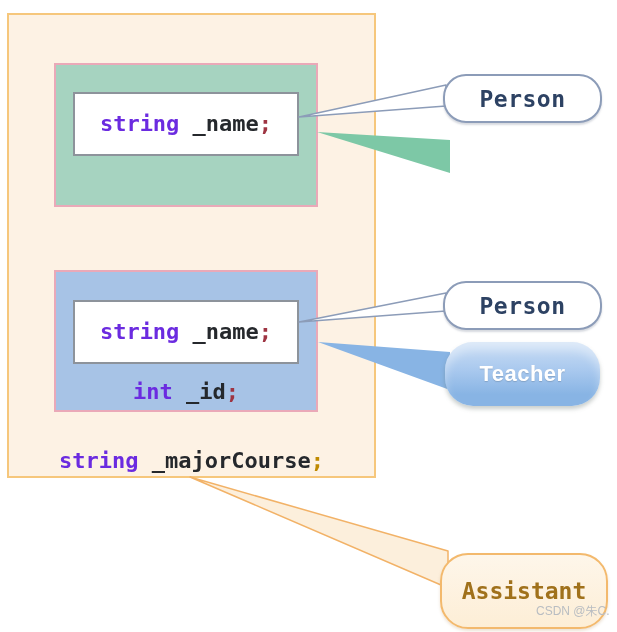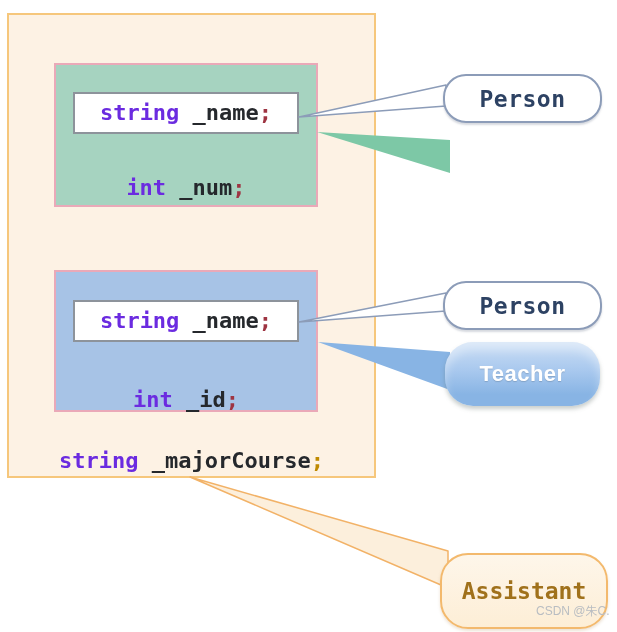--- a/index.html
+++ b/index.html
@@ -15,37 +15,37 @@
     background:#fdf2e4;border:2px solid #f6c77c;
   }
   
   .member-box{
     left:54px;width:264px;height:144px;
     border:2px solid #eaa9b8;
   }
   .green{top:63px;background:#a6d3c0;}
   .blue{top:270px;height:142px;background:#a7c3e6;}
   .inner-white{
-    left:73px;width:226px;height:42px;
+    left:73px;width:226px;height:64px;
     background:#ffffff;border:2px solid #8d939b;
     display:flex;align-items:center;justify-content:center;
   }
   .iw1{top:92px;}
   .iw2{top:300px;}
   .code{
     font-family:"DejaVu Sans Mono",monospace;
     font-weight:bold;font-size:22px;line-height:1;white-space:pre;
   }
   .code .kw{color:#6b2be0;}
   .code .id{color:#25282c;}
   .code .punct-red{color:#9e3442;}
   .code .punct-gold{color:#bf8a00;}
   .own-line{left:54px;width:264px;text-align:center;}
   .own1{top:177px;}
-  .own2{top:389px;}
+  .own2{top:381px;}
   .major-line{left:7px;top:450px;width:369px;text-align:center;}
   
   .connectors{left:0;top:0;width:617px;height:632px;pointer-events:none;}
   
   .bubble{
     display:flex;align-items:center;justify-content:center;
     border-radius:26px;
     margin-top:8px;
   }
   .person-bubble{
@@ -92,21 +92,20 @@
 <body>
 
 <div class="stage">
 
   <div class="abs outer-box"></div>
 
   <div class="abs member-box green"></div>
   <div class="abs inner-white iw1">
     <span class="code"><span class="kw">string</span><span class="id"> _name</span><span class="punct-red">;</span></span>
   </div>
-  <div class="abs code own-line own1"><span class="kw">int</span><span class="id"> _num</span><span class="punct-red">;</span></div>
 
   <div class="abs member-box blue"></div>
   <div class="abs inner-white iw2">
     <span class="code"><span class="kw">string</span><span class="id"> _name</span><span class="punct-red">;</span></span>
   </div>
   <div class="abs code own-line own2"><span class="kw">int</span><span class="id"> _id</span><span class="punct-red">;</span></div>
 
   <div class="abs code major-line"><span class="kw">string</span><span class="id"> _majorCourse</span><span class="punct-gold">;</span></div>
 
   <svg class="abs connectors" width="617" height="632" viewBox="0 0 617 632">

